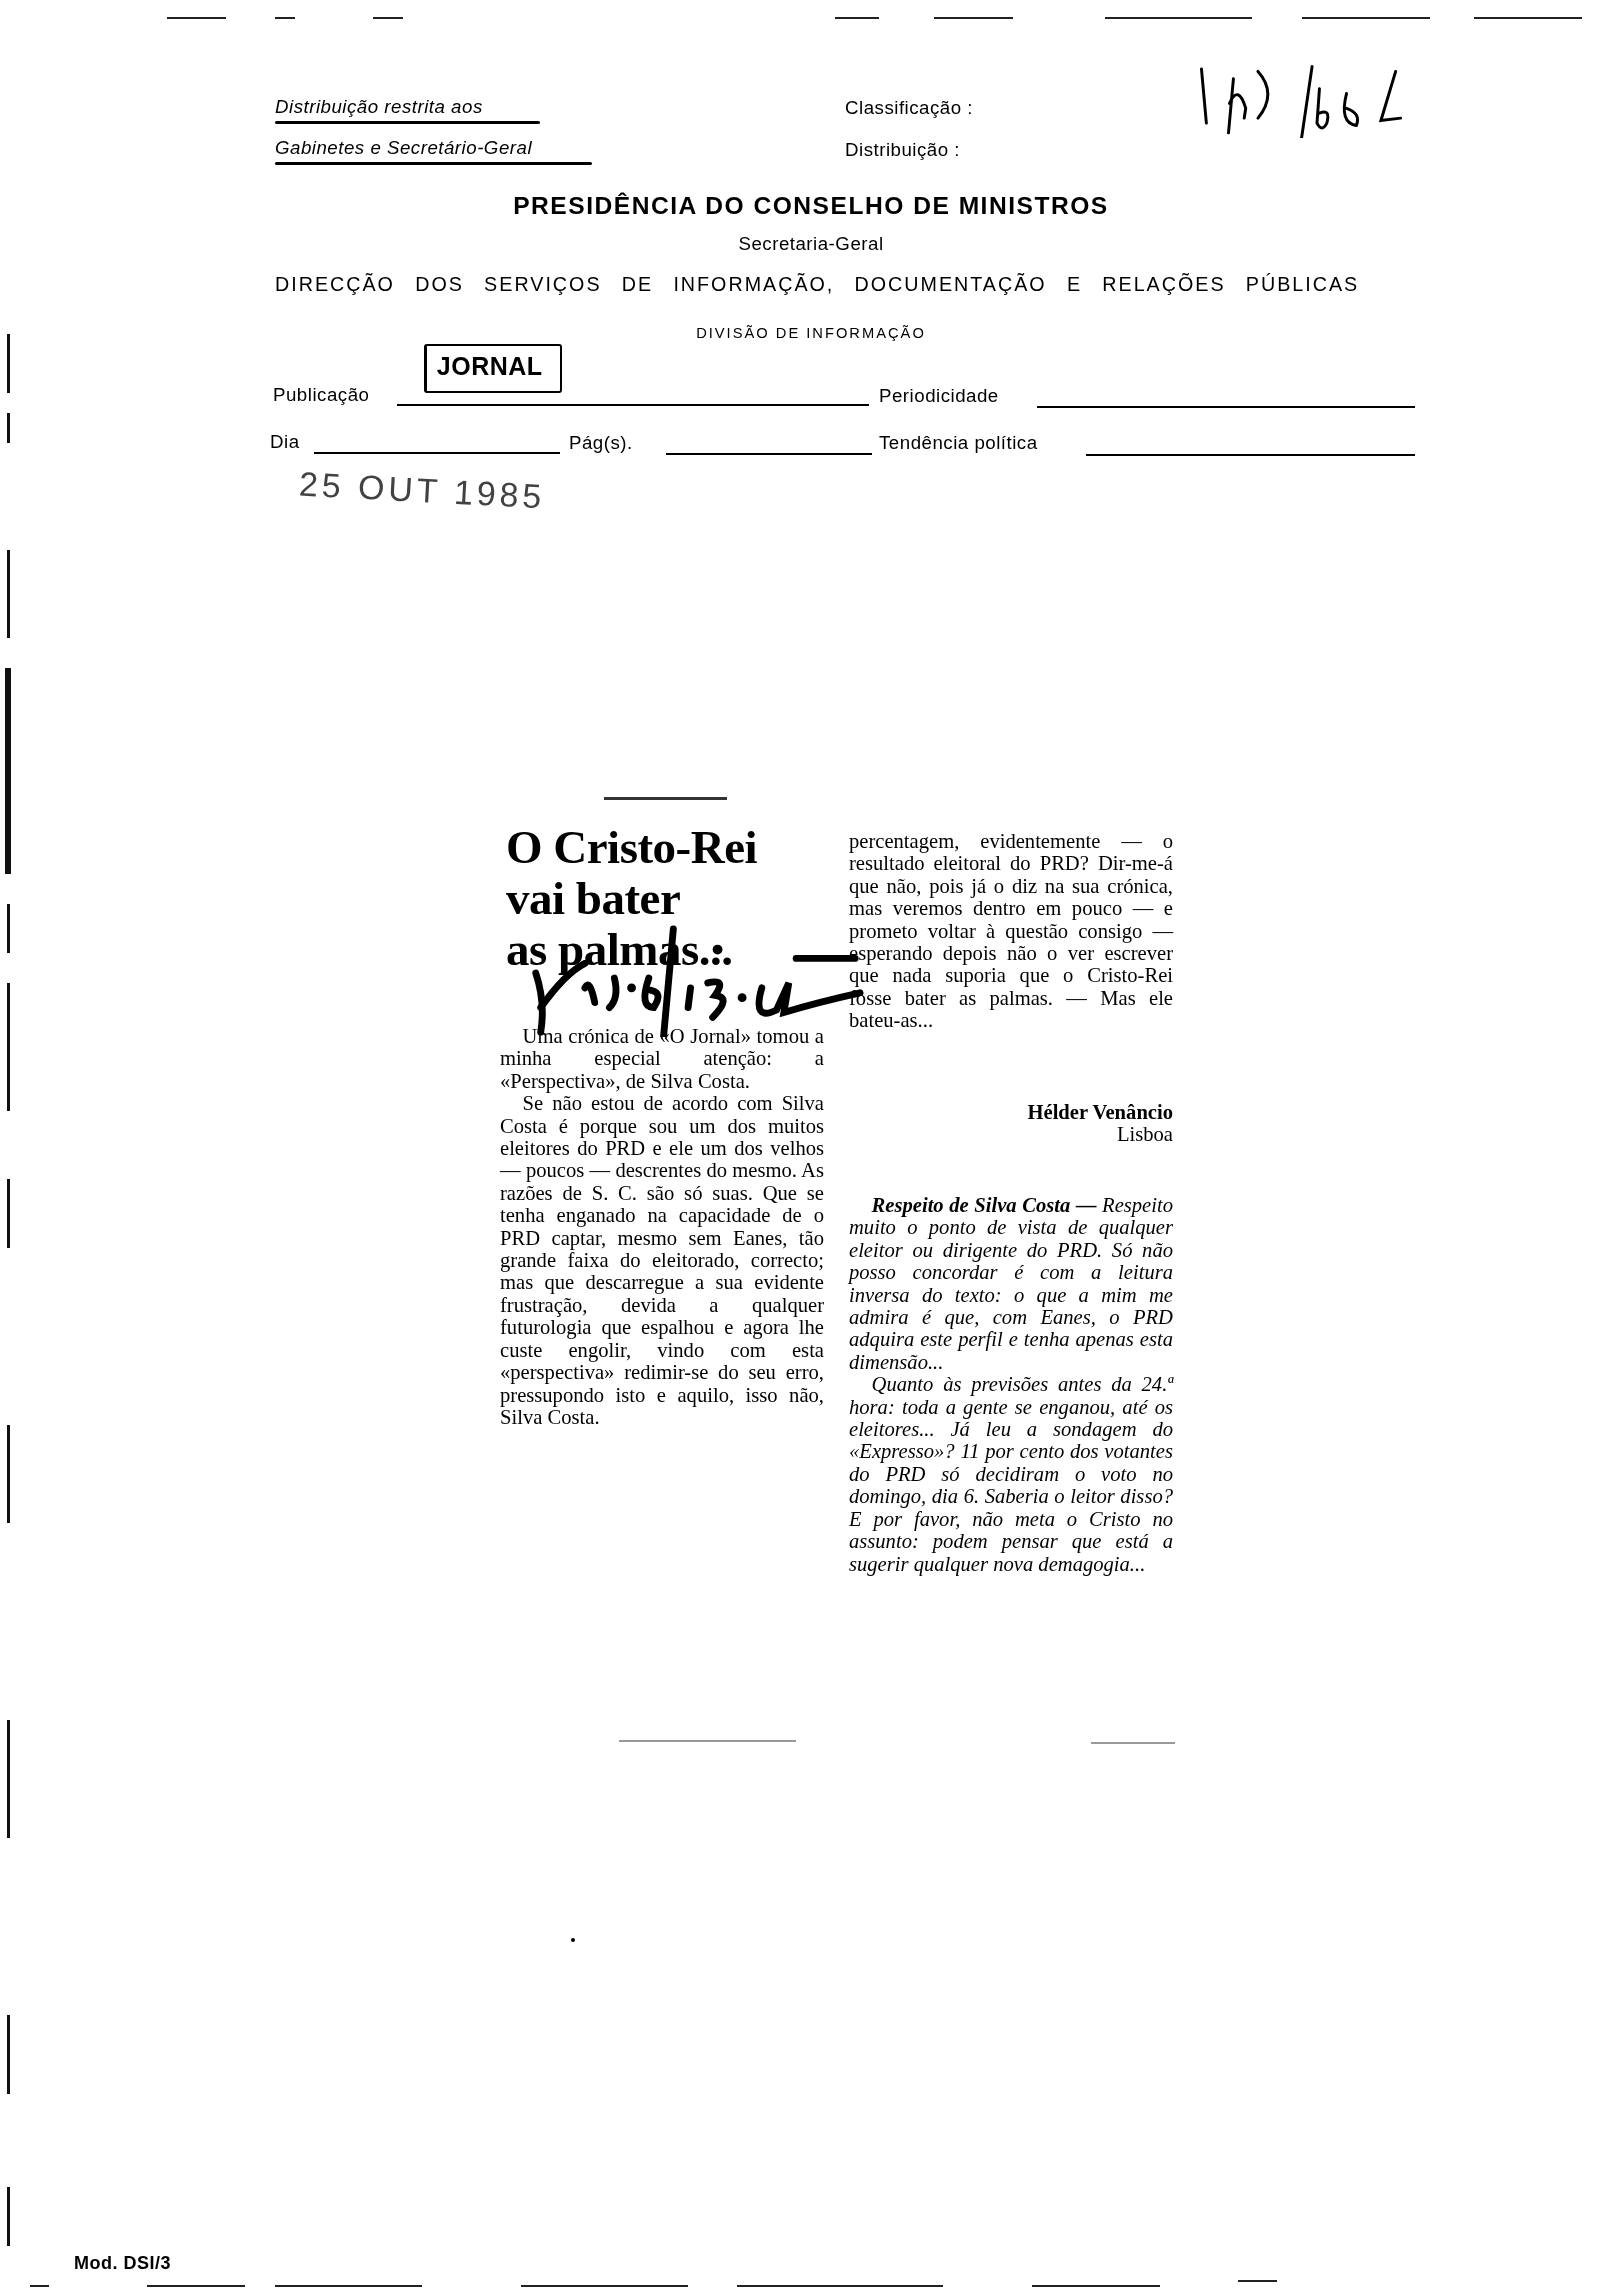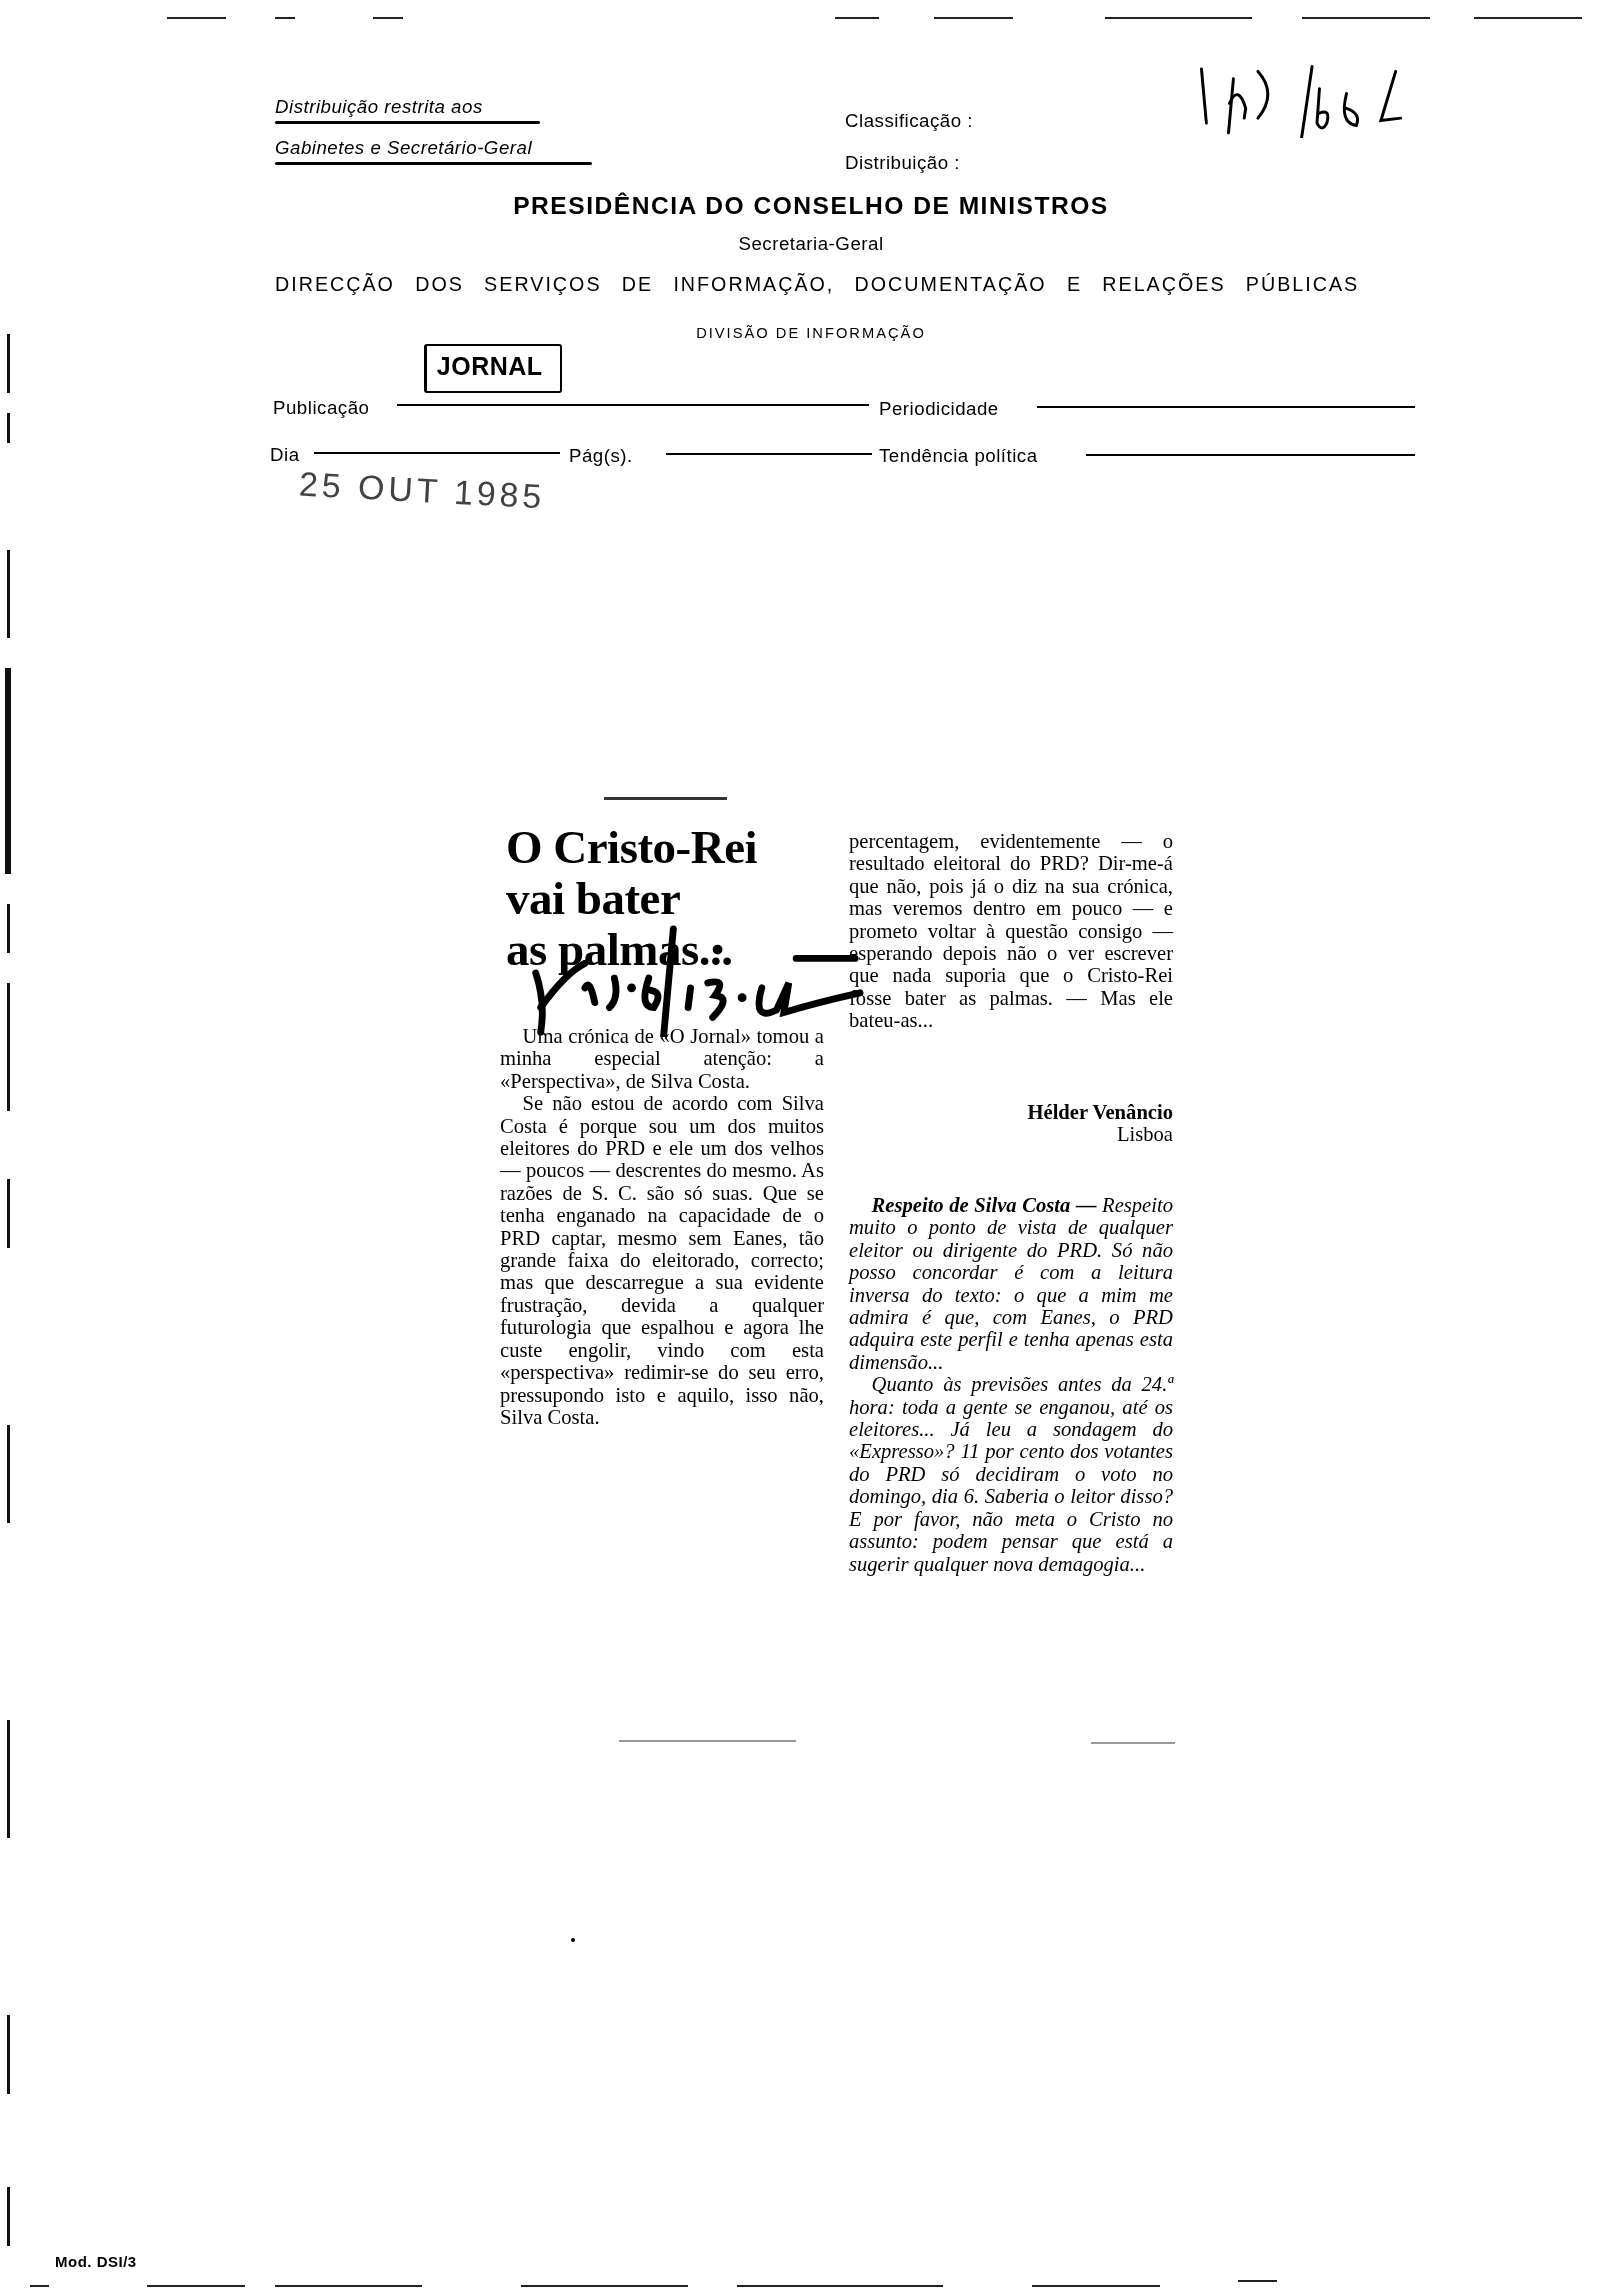--- a/index.html
+++ b/index.html
@@ -11,21 +11,21 @@
   .scan-edge-top { left:0; top:0; width:1612px; height:29.5px; }
   .scan-edge-top span { position:absolute; top:16.7px; height:2px; background:#222; }
   .scan-edge-bottom { left:0; top:2280px; width:1612px; height:15.7px; }
   .scan-edge-bottom span { position:absolute; top:4.9px; height:2px; background:#222; }
   .scan-edge-left { left:0; top:295px; width:19.7px; height:1965px; }
   .scan-edge-left span { position:absolute; left:6.9px; width:2.9px; background:#111; }
 
   
   .restrict { font-style:italic; font-size:18.7px; letter-spacing:0.5px; }
   .restrict .ul { display:block; height:2.9px; background:#000; margin-top:2.9px; border-radius:1.5px; }
-  .form-label { font-size:18.7px; letter-spacing:0.5px;margin-top:13px; }
+  .form-label { font-size:18.7px; letter-spacing:0.5px; }
   .title-main { font-size:24.6px; font-weight:bold; letter-spacing:1.5px; left:0; width:1690px; text-align:center; }
   .subtitle { font-size:18.7px; left:0; width:1690px; text-align:center; letter-spacing:0.5px; }
   .direccao { font-size:19.7px; letter-spacing:2px; word-spacing:12.8px; }
   .divisao { font-size:14.7px; letter-spacing:2px; left:0; width:1690px; text-align:center; }
 
   .field-line { position:absolute; height:2px; background:#000; }
 
   .stamp { left:424px; top:344px; width:133px; height:45px; border:2.9px solid #000; border-left-width:3.9px; border-radius:2.9px; }
   .stamp-text { position:absolute; left:9.8px; top:5.9px; font-size:25px; font-weight:bold; letter-spacing:0.5px; }
 
@@ -164,14 +164,14 @@
 <div class="abs sig" style="left:849px;top:1123px;width:324px;">Lisboa</div>
 
 <div class="abs col italic" style="left:849px;top:1194px;width:324px;">
   <p class="ind"><b>Respeito de Silva Costa —</b> <span>Respeito muito o ponto de vista de qualquer eleitor ou dirigente do PRD. Só não posso concordar é com a leitura inversa do texto: o que a mim me admira é que, com Eanes, o PRD adquira este perfil e tenha apenas esta dimensão...</span></p>
   <p class="ind">Quanto às previsões antes da 24.ª hora: toda a gente se enganou, até os eleitores... Já leu a sondagem do «Expresso»? 11 por cento dos votantes do PRD só decidiram o voto no domingo, dia 6. Saberia o leitor disso? E por favor, não meta o Cristo no assunto: podem pensar que está a sugerir qualquer nova demagogia...</p>
 </div>
 <div class="noise" style="left:1091px;top:1742px;width:84px;height:1.5px;opacity:.5;"></div>
 
 <div class="abs" style="left:571px;top:1938px;width:3.9px;height:3.9px;background:#000;border-radius:2px;"></div>
 
-<div class="abs sans" style="left:55px;top:2253px;font-size:15px;font-weight:bold;letter-spacing:0.5px;">Mod. DSI/3</div>
+<div class="abs sans" style="left:74px;top:2253px;font-size:18px;font-weight:bold;letter-spacing:0.5px;">Mod. DSI/3</div>
 
 
 </body></html>

